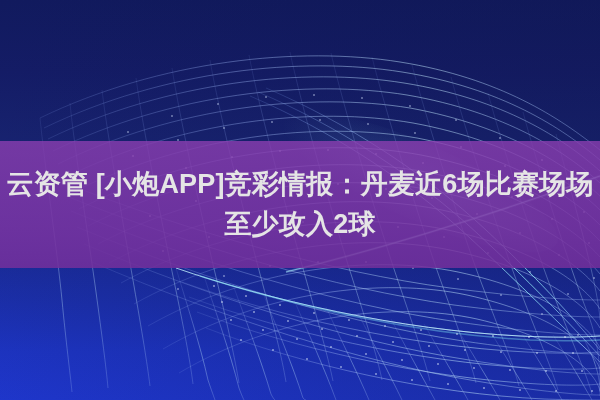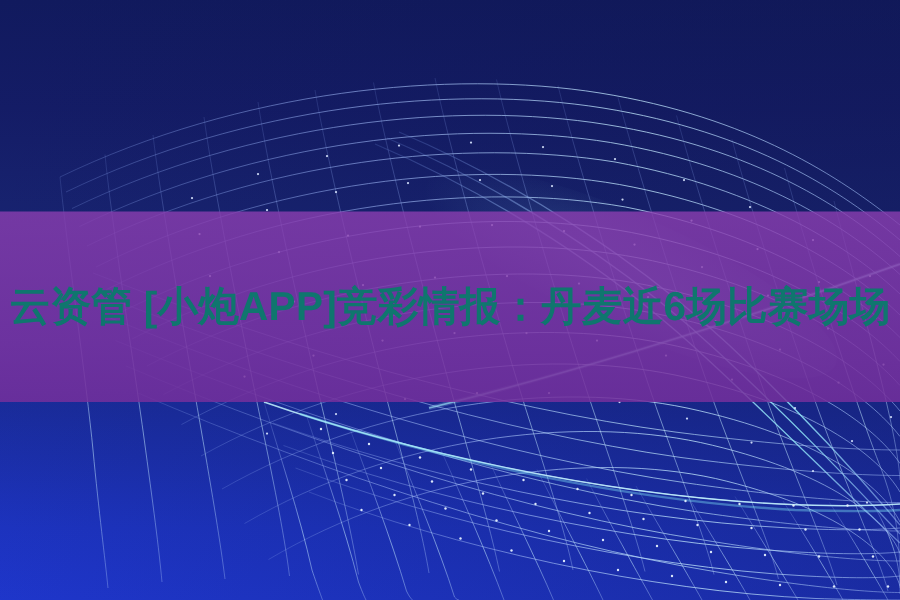--- a/index.html
+++ b/index.html
@@ -70,21 +70,21 @@
     height: 127px;
     display: flex;
     flex-direction: column;
     align-items: center;
     justify-content: center;
     gap: 4px;
     padding: 0 18px;
     box-sizing: border-box;
   }
   .headline .line {
-    color: #0f766e;
+    color: #e5e5e5;
     font-size: 27px;
     font-weight: bold;
     line-height: 1.32;
     letter-spacing: 0.2px;
     white-space: nowrap;
     text-align: center;
   }
   .headline .line-1 { margin-left: 0; }
   .headline .line-2 { }
 </style>
@@ -330,15 +330,16 @@
           <circle cx="556" cy="391" r="0.8"></circle>
         <circle cx="592" cy="391" r="0.8"></circle>
       </g>
     </svg>
   </div>
 
   <div class="purple-band"></div>
 
   <div class="headline">
     <div class="line line-1">云资管 [小炮APP]竞彩情报：丹麦近6场比赛场场</div>
+    <div class="line line-2">至少攻入2球</div>
   </div>
 
 </div>
 
 </body></html>

